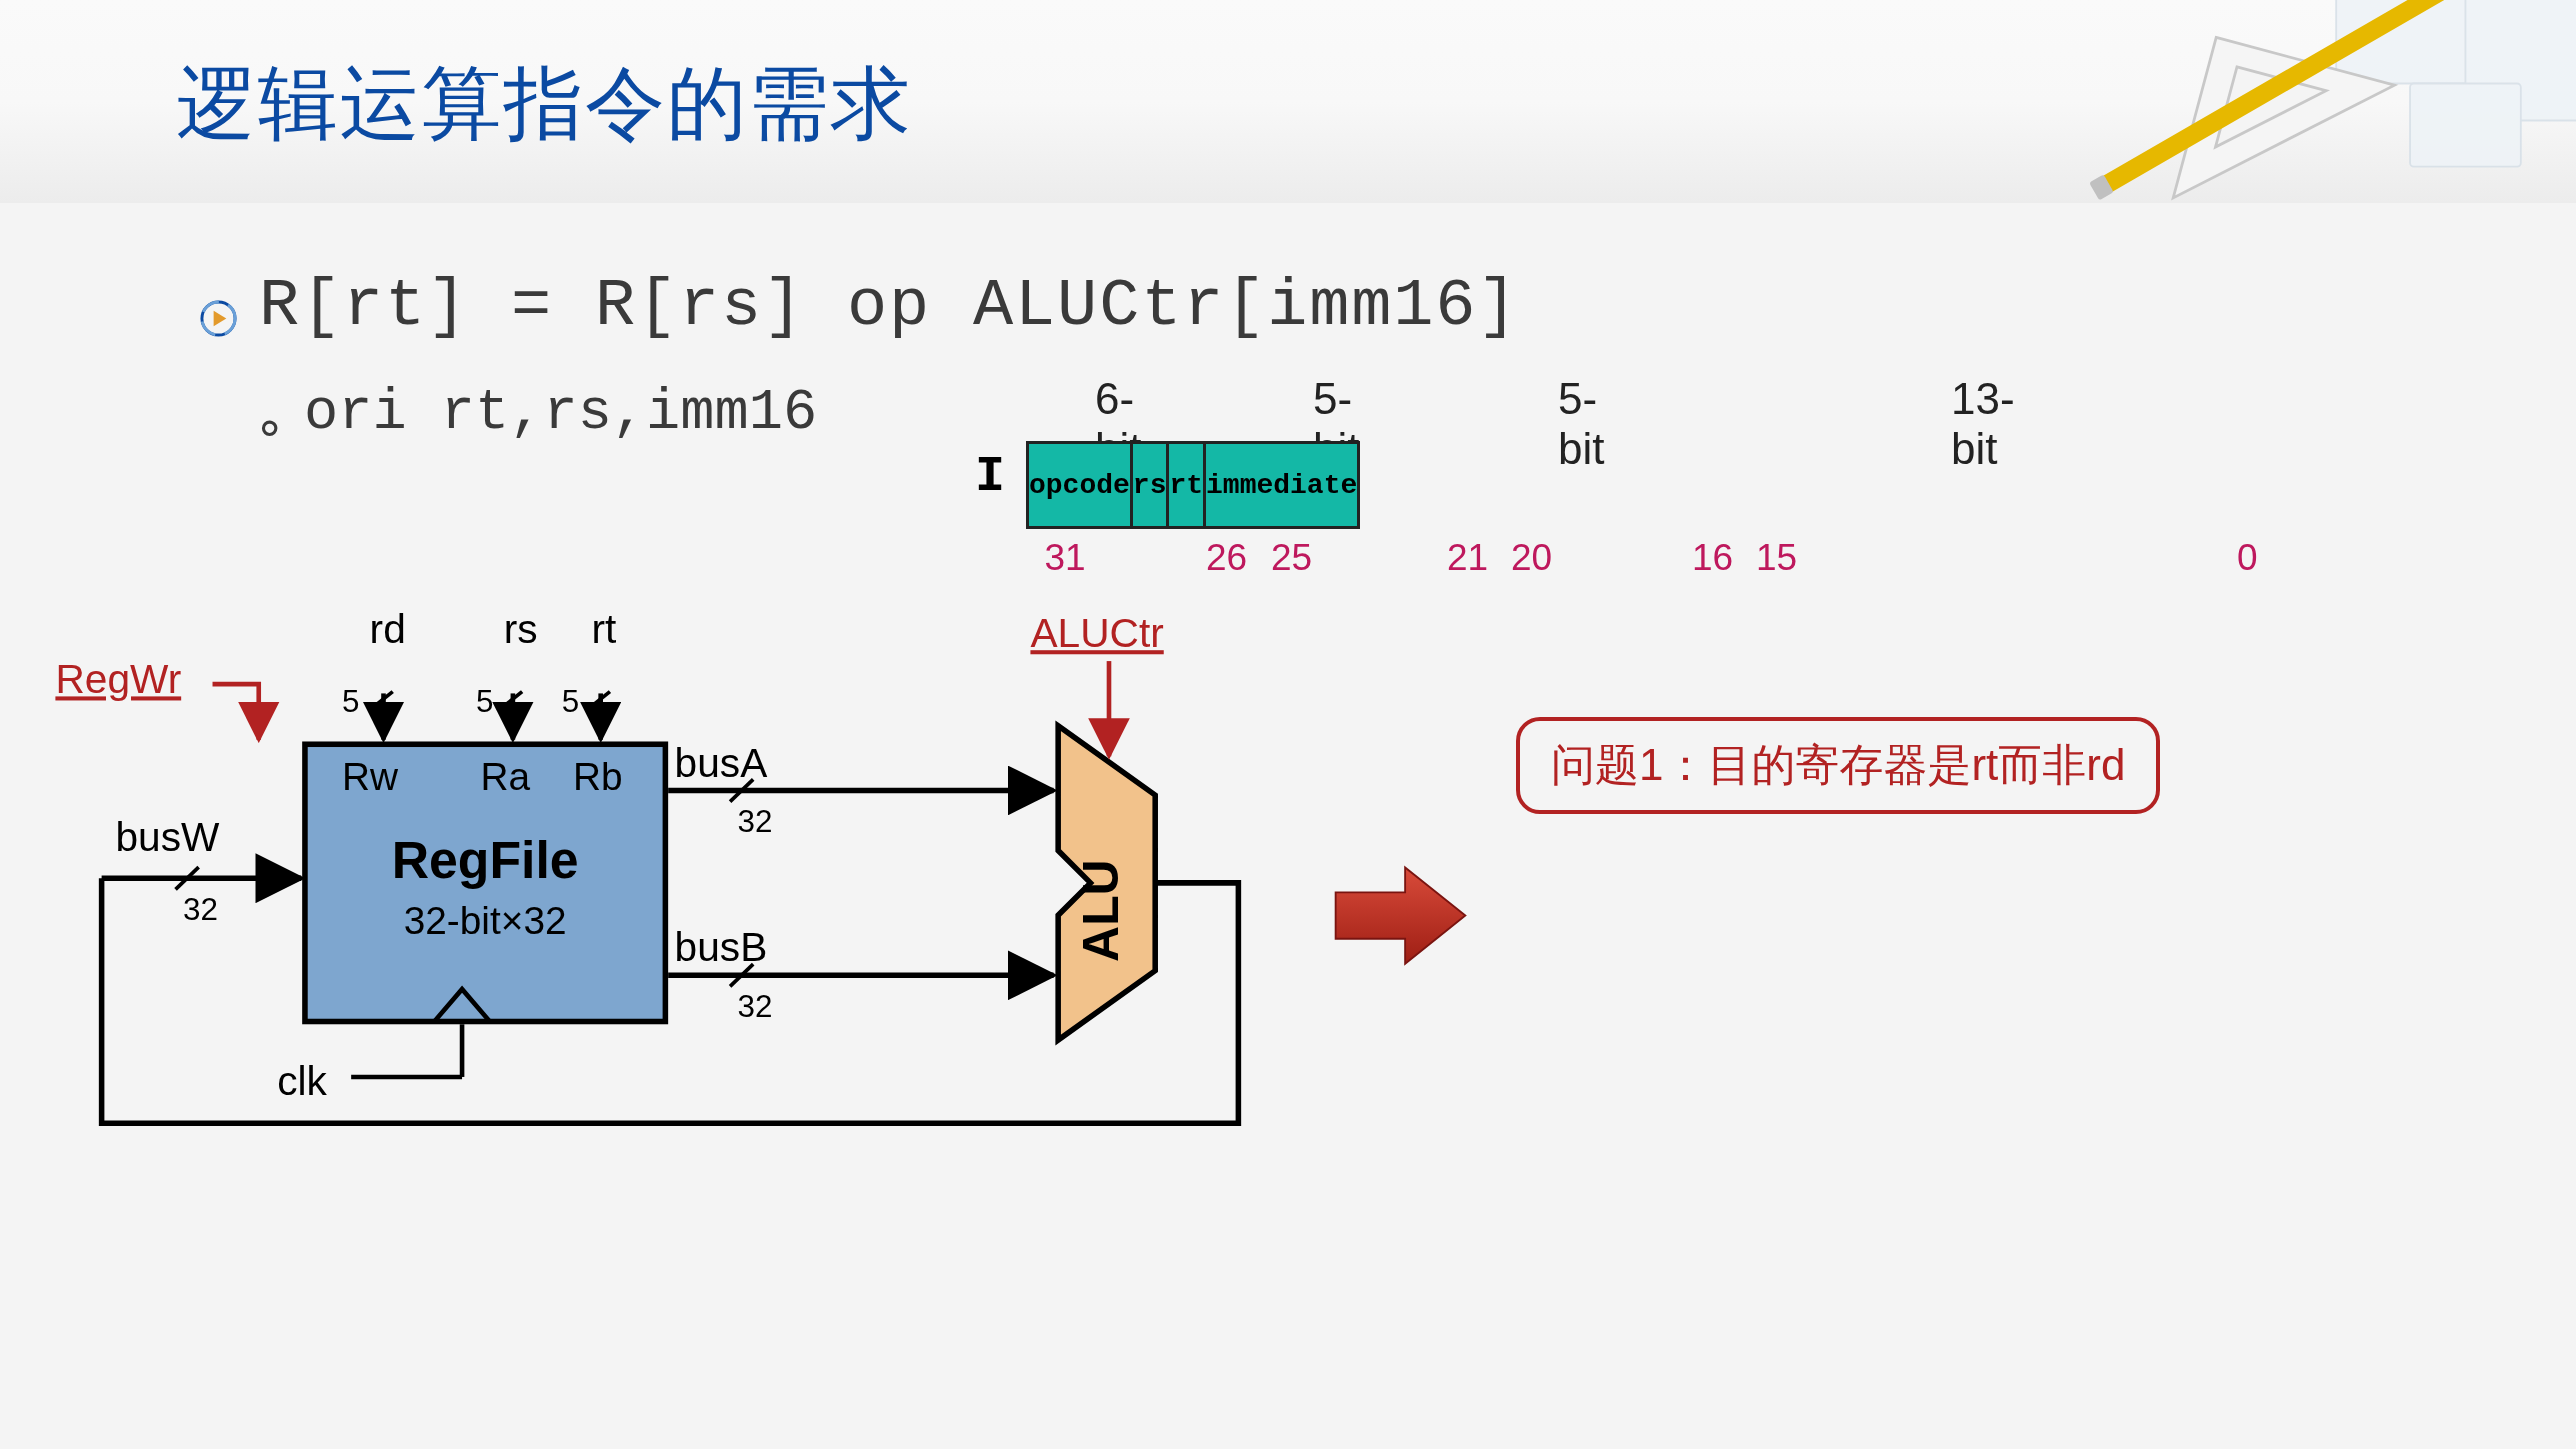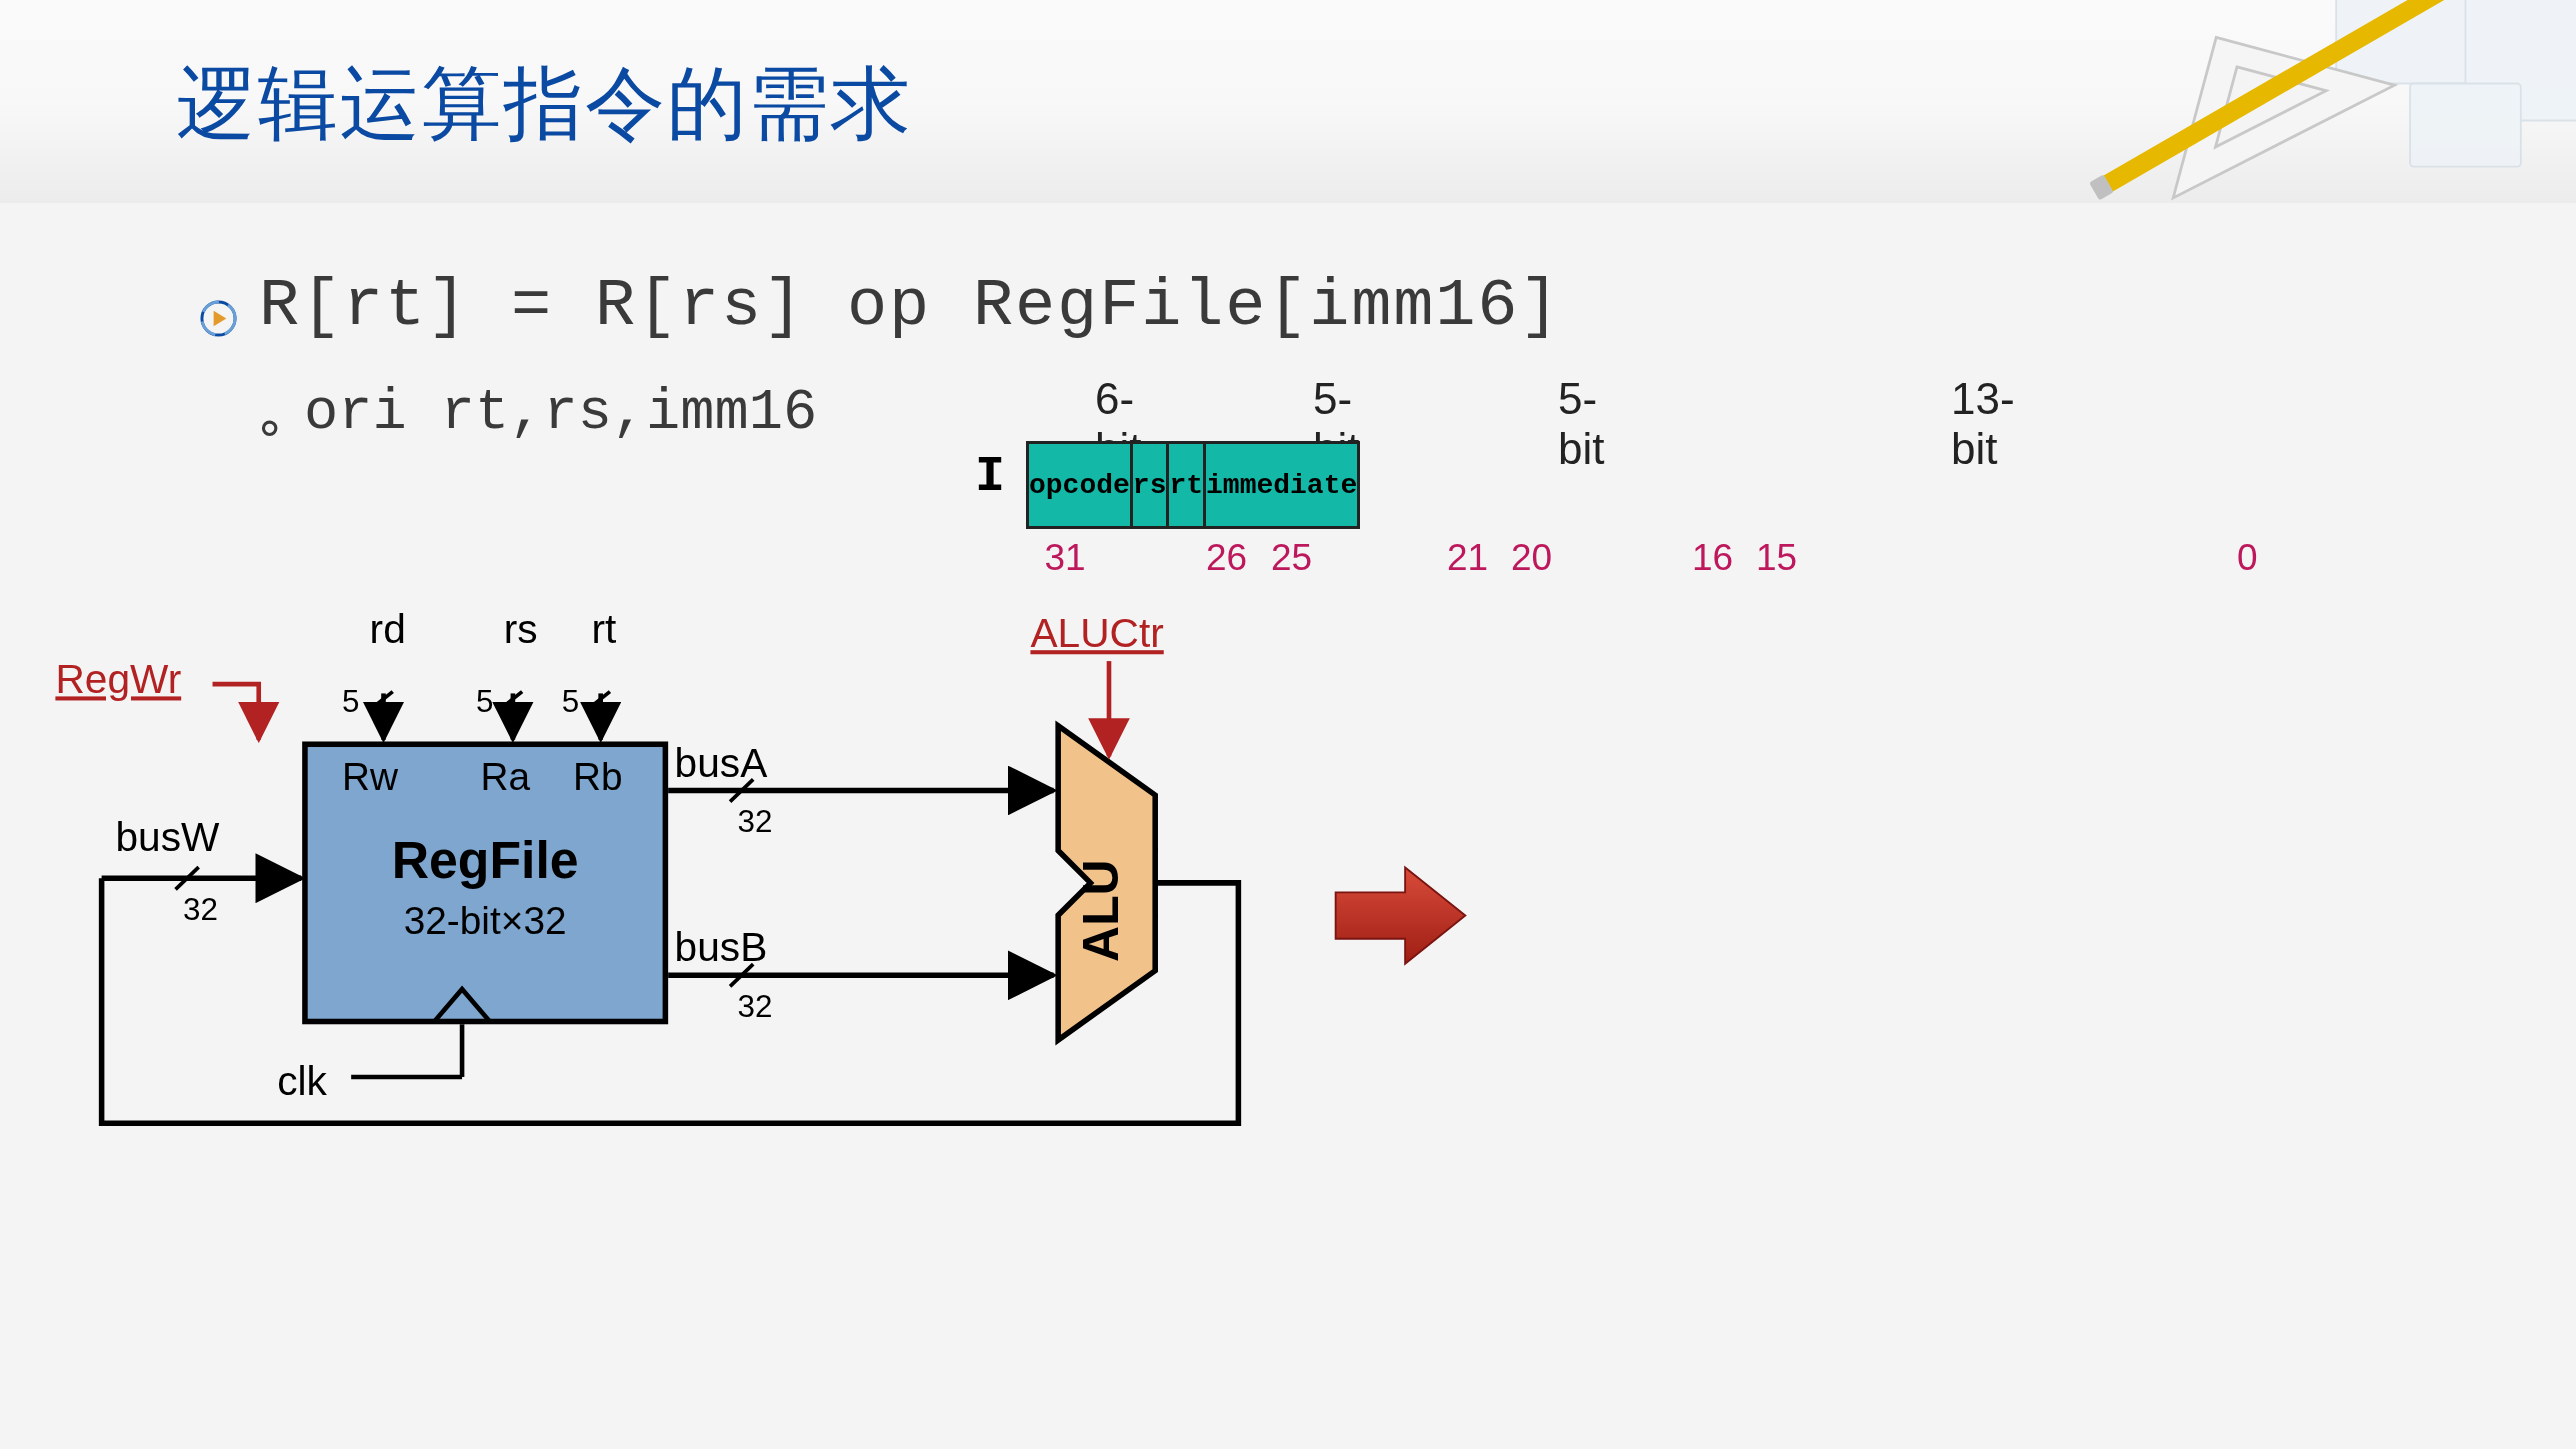--- a/index.html
+++ b/index.html
@@ -181,21 +181,21 @@
 
 <div class="title">逻辑运算指令的需求</div>
 
 <div class="bullet-icon">
   <svg viewBox="0 0 40 40">
     <circle cx="20" cy="20" r="17" fill="none" stroke="#0b4aa2" stroke-width="3"></circle>
     <circle cx="20" cy="20" r="17" fill="none" stroke="#6aa0d8" stroke-width="3" stroke-dasharray="20 10"></circle>
     <polygon points="15,12 28,20 15,28" fill="#e39a2b"></polygon>
   </svg>
 </div>
-<div class="rtl-expr">R[rt] = R[rs] op RegFile[imm16]</div>
+<div class="rtl-expr">R[rt] = R[rs] op ALUCtr[imm16]</div>
 
 <div class="sub-bullet-mark">∘</div>
 <div class="sub-bullet">ori rt,rs,imm16</div>
 
 <div class="i-label">I</div>
 
 <div class="fmt">
   <span class="fmt-bits" style="left:69px">6-bit</span>
   <span class="fmt-bits" style="left:287px">5-bit</span>
   <span class="fmt-bits" style="left:532px">5-bit</span>
@@ -296,14 +296,15 @@
       <linearGradient id="ga" x1="0" y1="0" x2="0" y2="1">
         <stop offset="0" stop-color="#d94b3a"></stop>
         <stop offset="1" stop-color="#9e1e14"></stop>
       </linearGradient>
     </defs>
     <polygon points="5,35 80,35 80,8 145,60 80,112 80,85 5,85" fill="url(#ga)" stroke="#7a1410" stroke-width="2"></polygon>
   </svg>
 </div>
 
 <div class="problems">
+  <div class="pbox">问题1：目的寄存器是rt而非rd</div>
 </div>
 
 
 </body></html>

